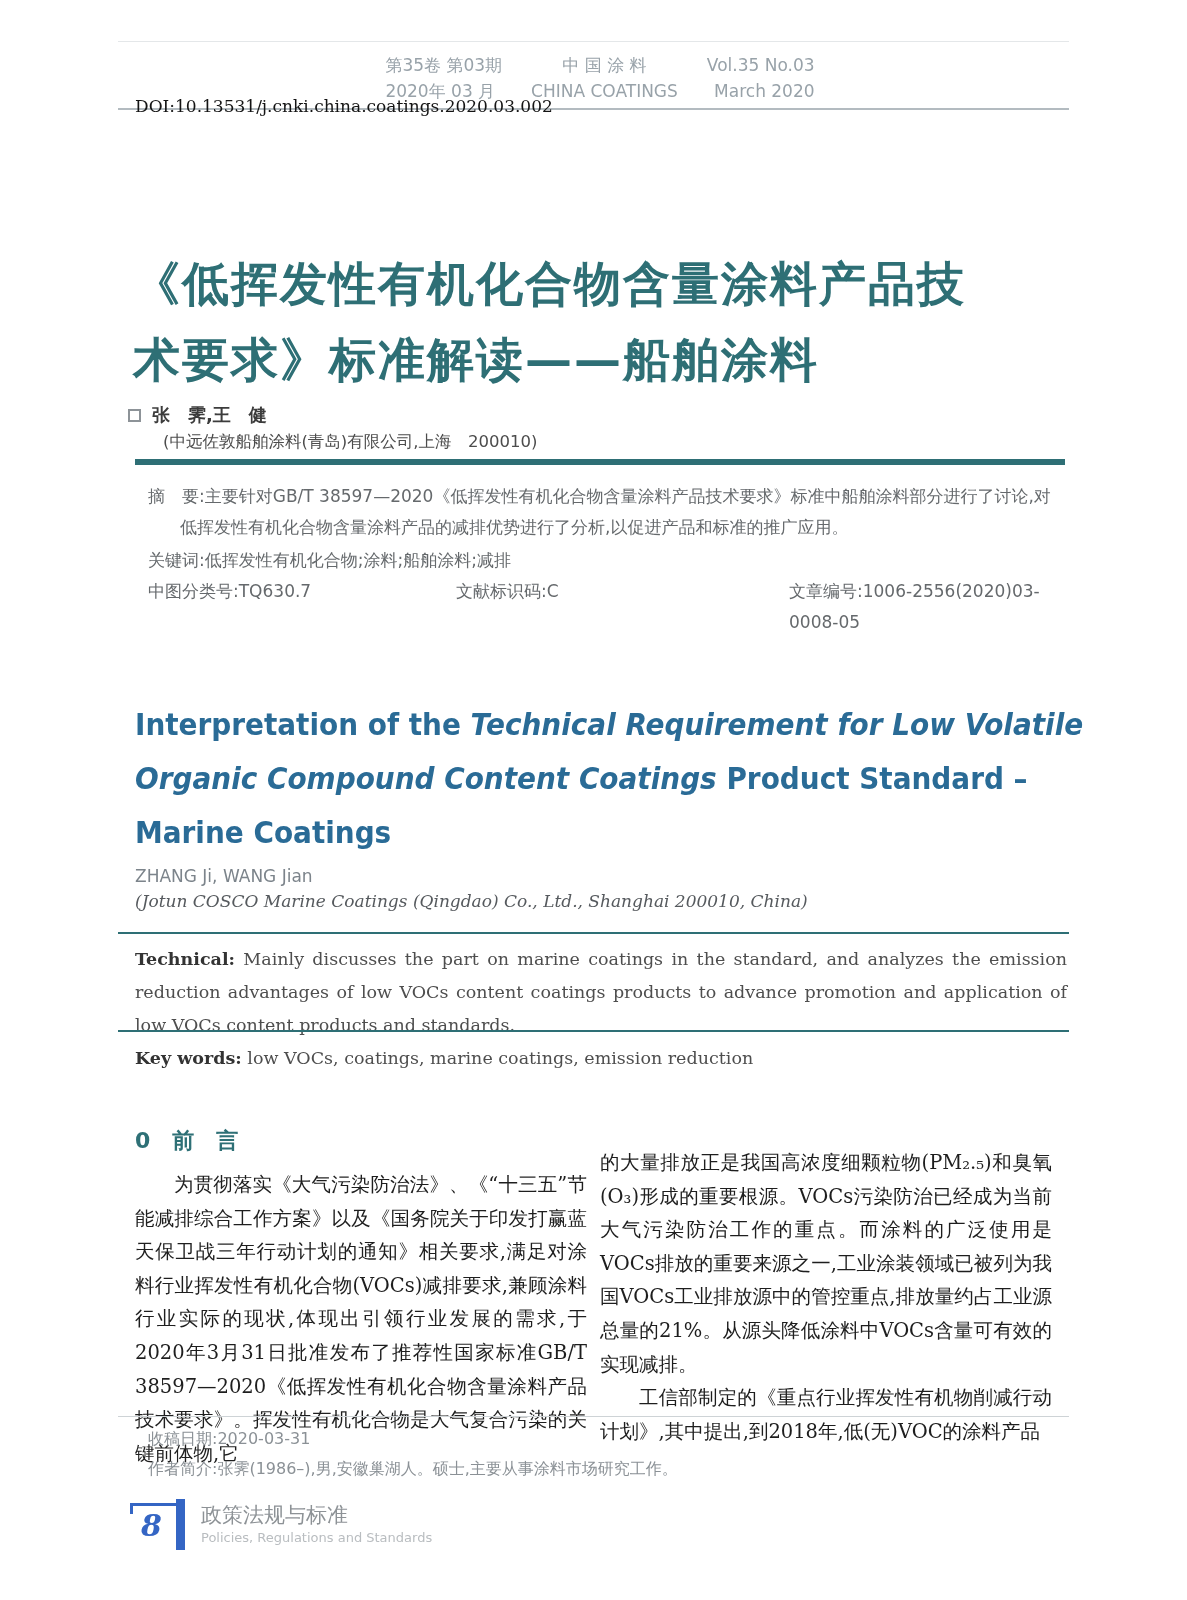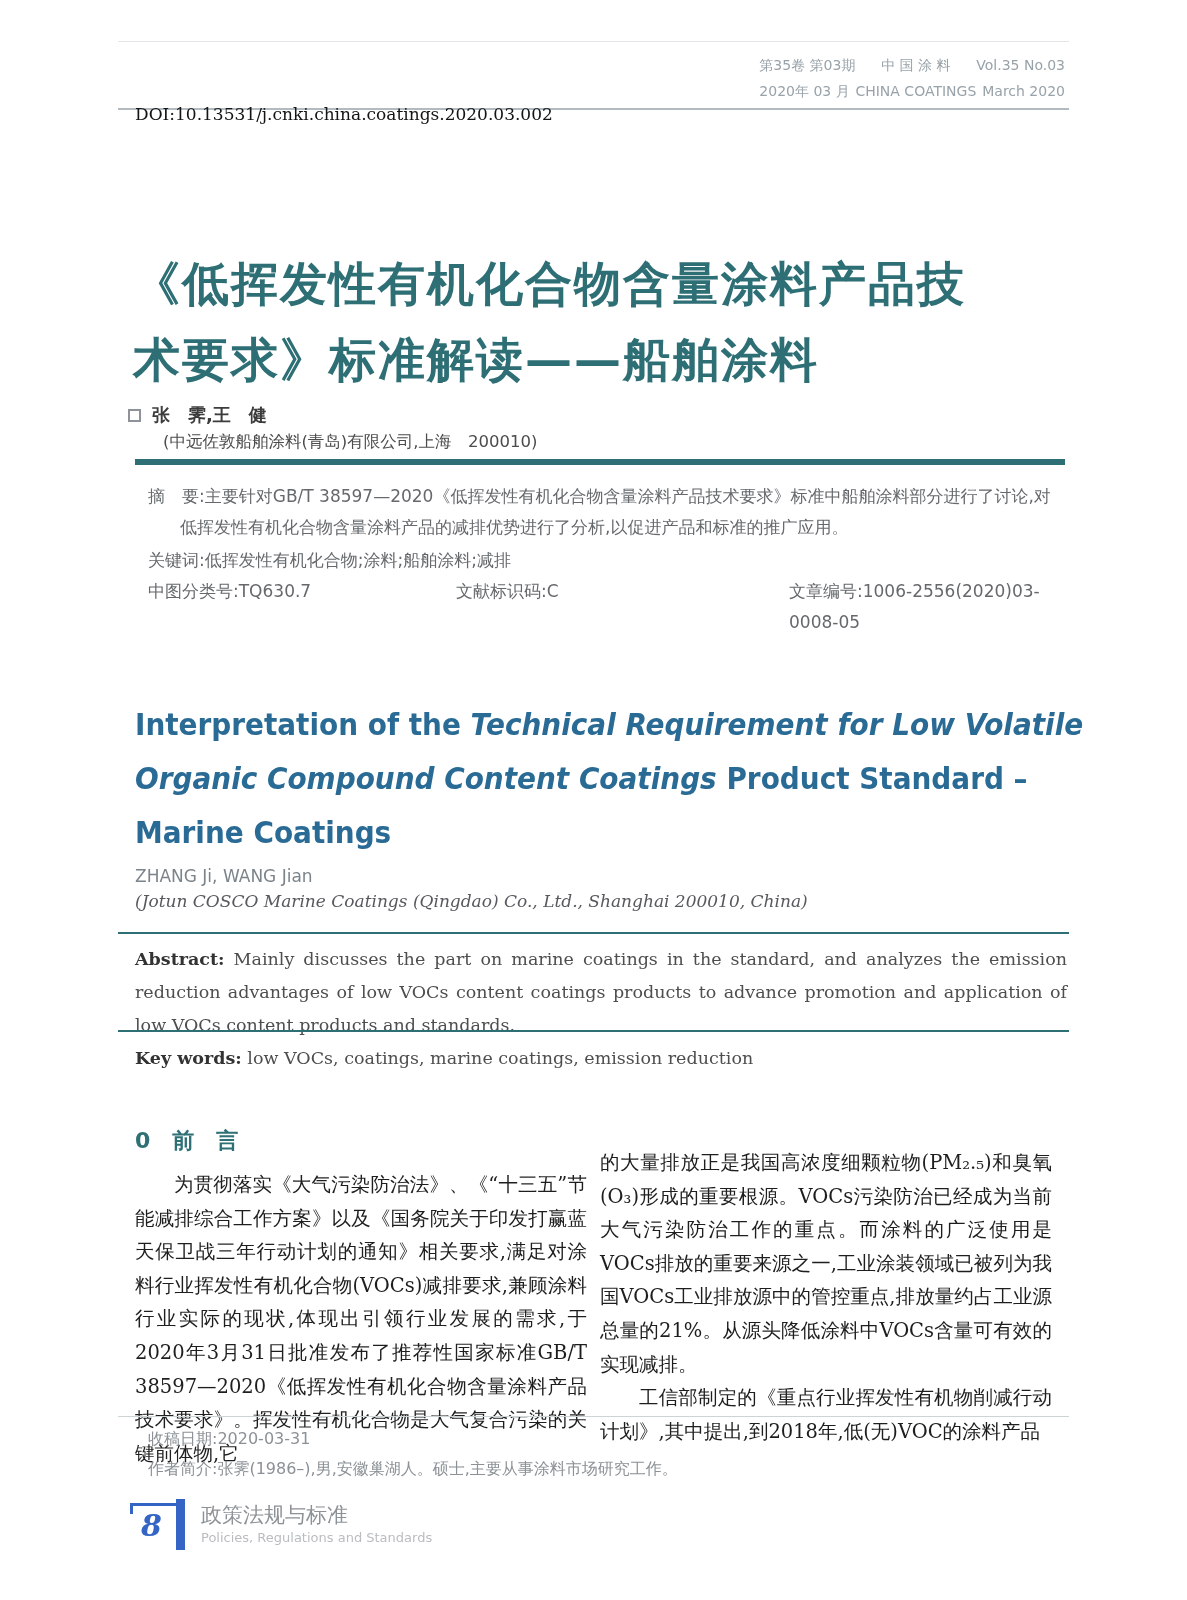--- a/index.html
+++ b/index.html
@@ -4,24 +4,24 @@
 <style>
   html,body{margin:0;padding:0;background:#9e9e9e;}
   .page{position:relative;width:1187px;height:1600px;background:#ffffff;margin:0 auto;
         overflow:hidden;font-family:"DejaVu Sans","Liberation Sans",sans-serif;}
 
   
   .rule{position:absolute;left:118px;right:118px;}
   .rule-top{top:41px;height:1px;background:#e4e7e9;}
   .rule-header{top:108px;height:2px;background:#b3bbc0;}
   .hdr{position:absolute;left:135px;right:122px;top:52px;display:flex;
-       justify-content:flex-end;color:#98a2a9;font-size:14px;line-height:26px;}
+       justify-content:center;color:#98a2a9;font-size:17px;line-height:26px;gap:29px;}
   .hdr .c{text-align:center;}
   .hdr .r{text-align:right;}
-  .doi{position:absolute;left:135px;top:104px;font-family:"DejaVu Serif","Liberation Serif",serif;
+  .doi{position:absolute;left:135px;top:96px;font-family:"DejaVu Serif","Liberation Serif",serif;
        font-size:17px;color:#141414;}
 
   
   .cn-title{position:absolute;left:133px;top:246px;width:950px;color:#2e6f75;
             font-weight:800;font-size:47px;line-height:76px;letter-spacing:2px;}
   .authors{position:absolute;left:128px;top:403px;display:flex;align-items:center;gap:11px;
            color:#3c3c3c;font-size:18px;font-weight:bold;}
   .authors .sq{width:13px;height:13px;border:2px solid #8d9398;box-sizing:border-box;}
   .affil-cn{position:absolute;left:163px;top:431px;color:#4c4c4c;font-size:16.5px;}
   .bar-teal{position:absolute;left:135px;right:122px;top:459px;height:6px;background:#2e6f75;}
@@ -124,21 +124,21 @@
     <div class="ln"><span class="it">Organic Compound Content Coatings</span><span> Product Standard –</span></div>
     <div class="ln"><span>Marine Coatings</span></div>
   </div>
 
   <div class="en-authors">ZHANG Ji, WANG Jian</div>
   <div class="en-affil">(Jotun COSCO Marine Coatings (Qingdao) Co., Ltd., Shanghai 200010, China)</div>
 
   <div class="rule rule-teal-a"></div>
 
   <div class="abs-en">
-    <div><b>Abstract:</b><span> Mainly discusses the part on marine coatings in the standard, and analyzes the emission reduction advantages of low VOCs content coatings products to advance promotion and application of low VOCs content products and standards.</span></div>
+    <div><b>Technical:</b><span> Mainly discusses the part on marine coatings in the standard, and analyzes the emission reduction advantages of low VOCs content coatings products to advance promotion and application of low VOCs content products and standards.</span></div>
     <div><b>Key words:</b><span> low VOCs, coatings, marine coatings, emission reduction</span></div>
   </div>
 
   <div class="rule rule-teal-b"></div>
 
   <div class="cols">
     <div class="col col1">
       <div class="sec-h">0　前　言</div>
       <p class="body-p ind">为贯彻落实《大气污染防治法》、《“十三五”节能减排综合工作方案》以及《国务院关于印发打赢蓝天保卫战三年行动计划的通知》相关要求,满足对涂料行业挥发性有机化合物(VOCs)减排要求,兼顾涂料行业实际的现状,体现出引领行业发展的需求,于2020年3月31日批准发布了推荐性国家标准GB/T 38597—2020《低挥发性有机化合物含量涂料产品技术要求》。挥发性有机化合物是大气复合污染的关键前体物,它</p>
     </div>

